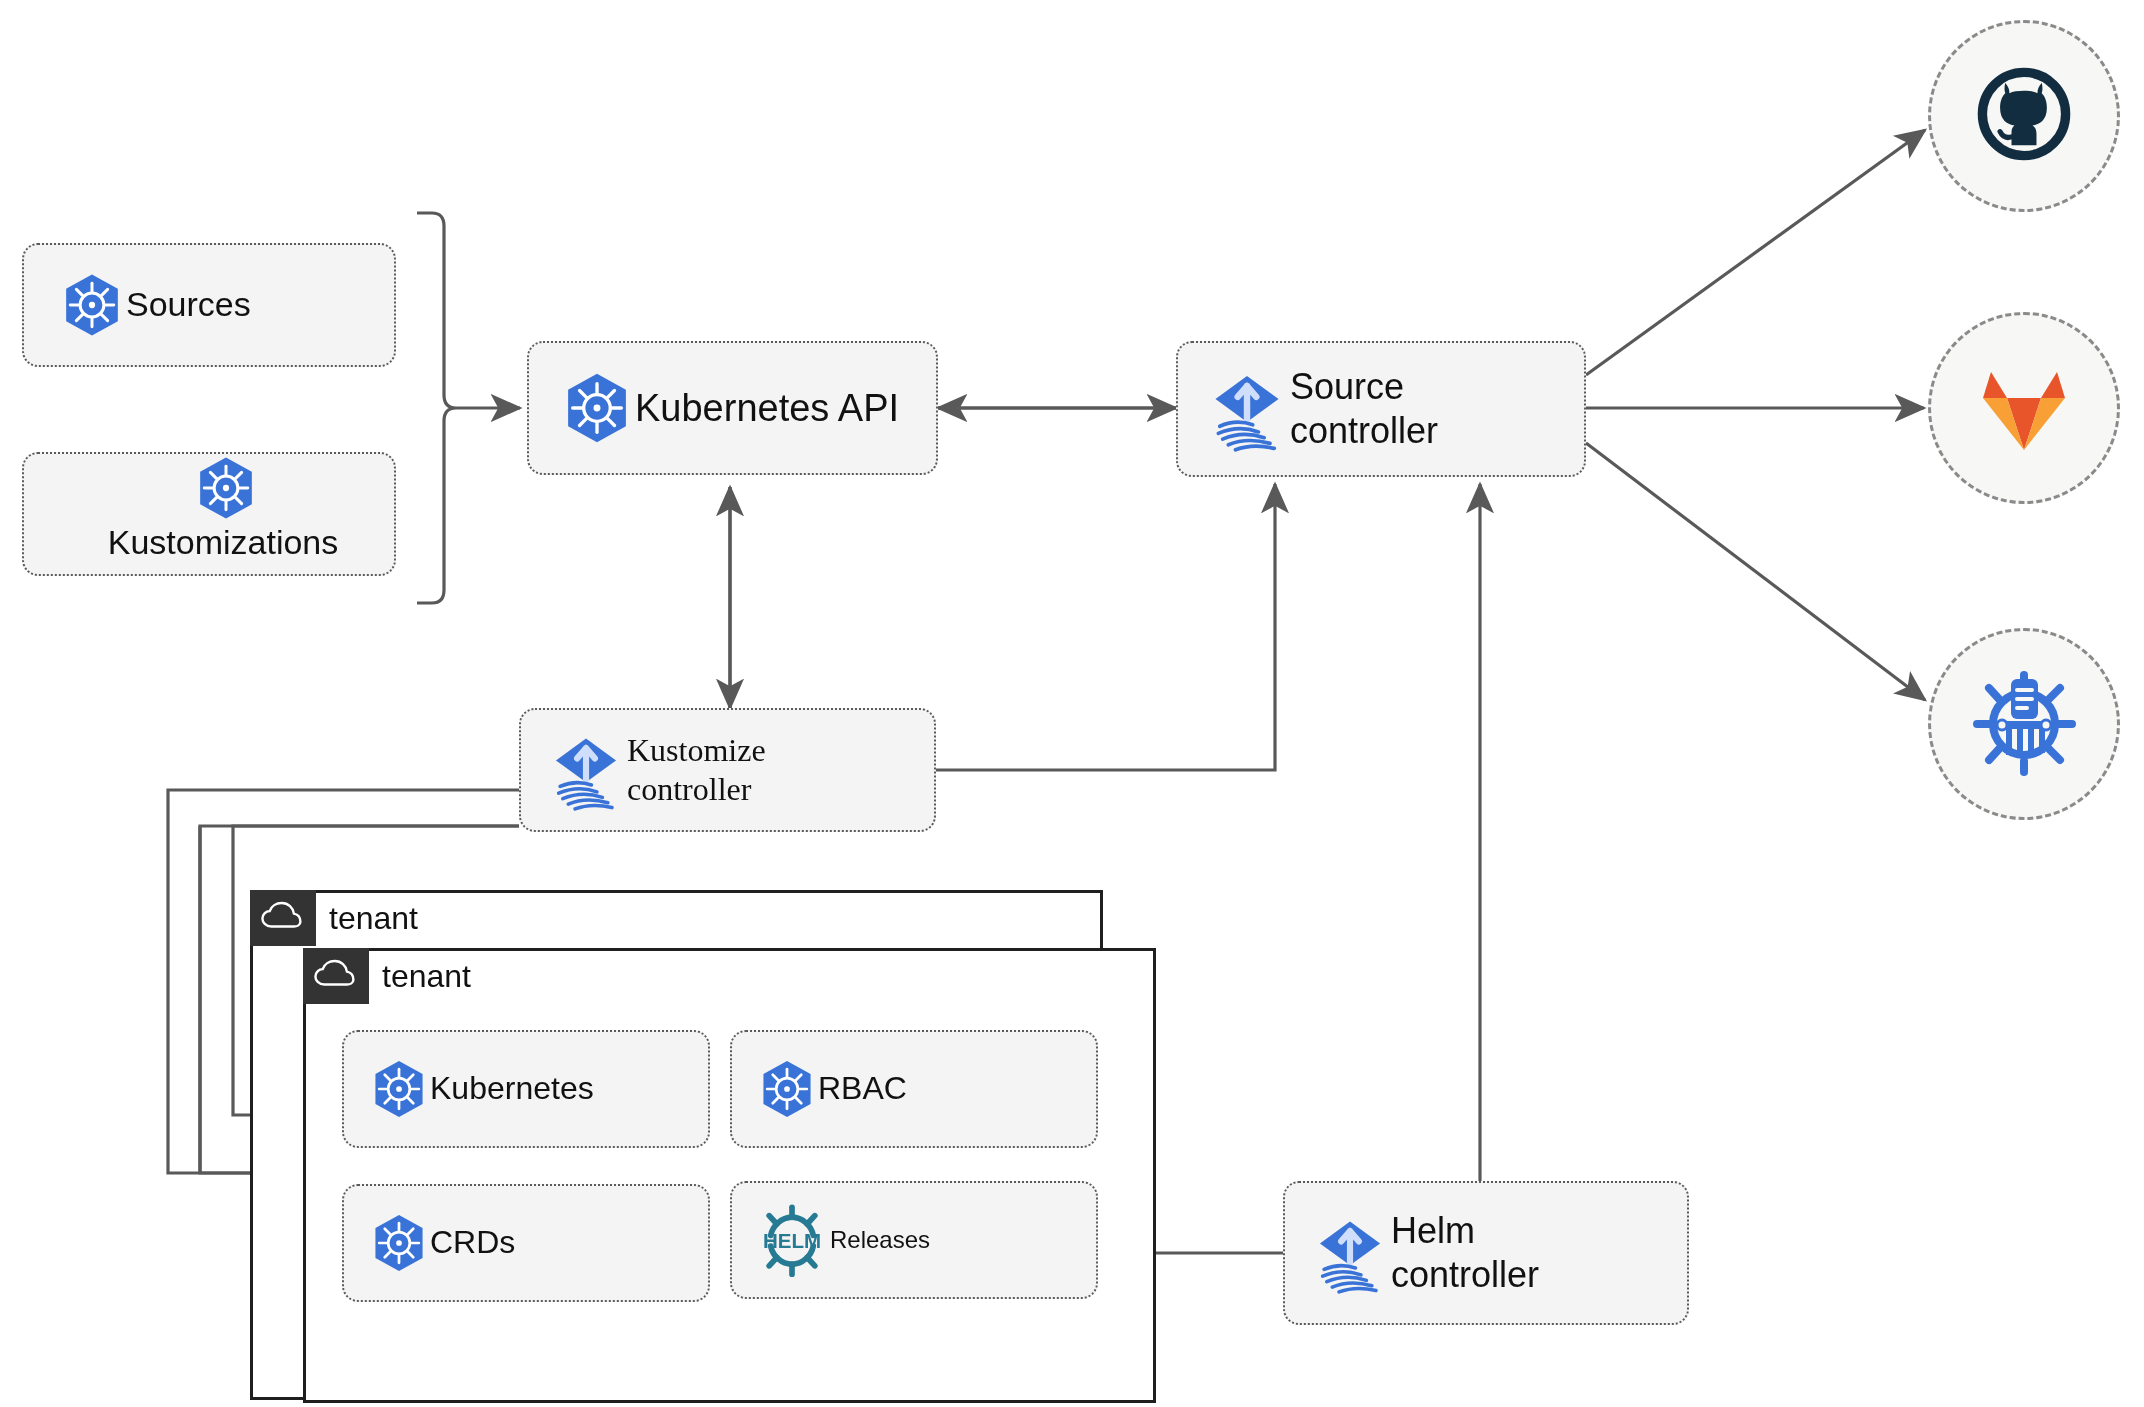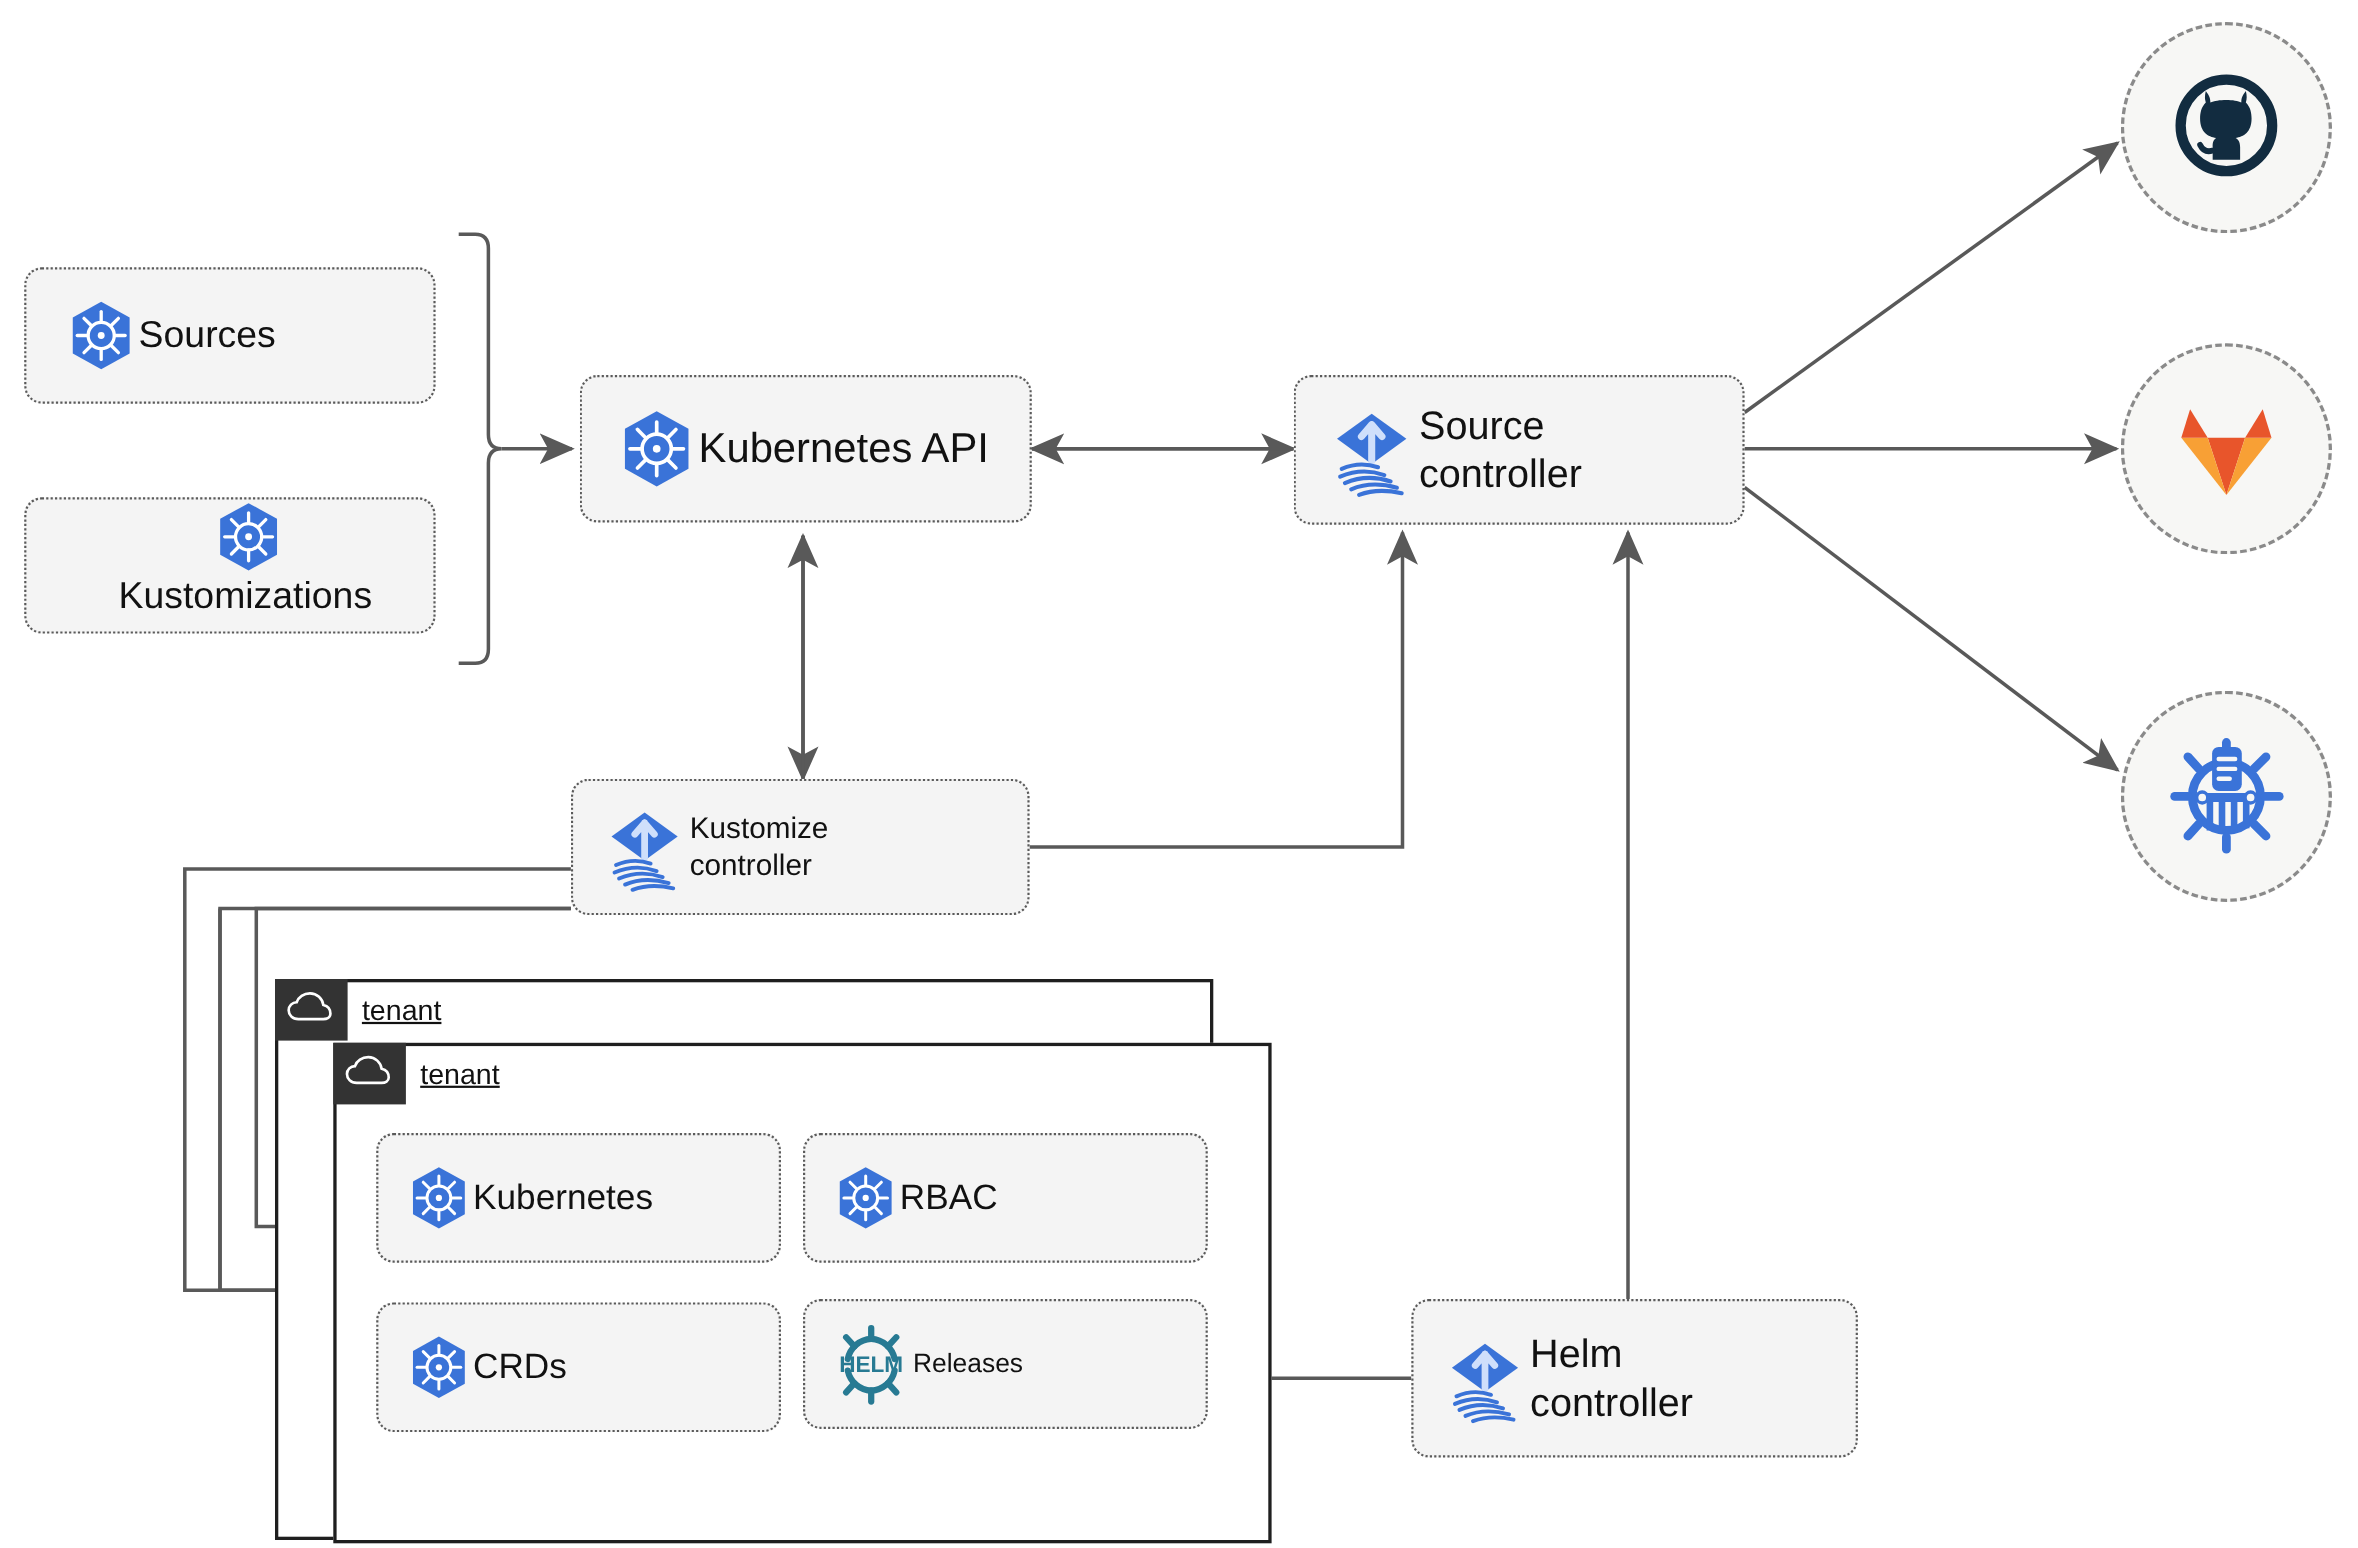--- a/index.html
+++ b/index.html
@@ -33,21 +33,21 @@
   
   .tenant{
     position:absolute;background:#ffffff;border:3px solid #1f1f1f;box-sizing:border-box;
   }
   .tenant-tab{
     position:absolute;top:-3px;left:-3px;height:56px;background:#333333;
     display:flex;align-items:center;padding:0 10px;box-sizing:border-box;
   }
   .tenant-title{
     position:absolute;top:-3px;height:56px;display:flex;align-items:center;
-    font-size:26px;color:#111;text-decoration:underline;
+    font-size:32px;color:#111;
   }
 
   
   .edges{position:absolute;left:0;top:0;width:2144px;height:1407px;pointer-events:none;}
   .edges.under{z-index:2;}
   .ln{stroke:#595959;stroke-width:3.2;fill:none;}
 </style>
 </head>
 <body>
 
@@ -185,21 +185,21 @@
         <path d="M60,28 L60,74 M60,28 L47,43 M60,28 L73,43" stroke="#cfdffb" stroke-width="9" fill="none" stroke-linecap="round" stroke-linejoin="round"></path>
         <g stroke="#3a73d8" stroke-width="5.2" fill="none" stroke-linecap="round">
           <path d="M22,84 Q45,74 68,82"></path>
             <path d="M20,94 Q48,82 76,92"></path>
           <path d="M26,102 Q54,90 84,100"></path>
             <path d="M34,110 Q60,99 92,108"></path>
           <path d="M44,117 Q68,108 98,115"></path>
         </g>
       </svg>
     </span>
-    <span class="lbl" style="font-size:27px;">Kustomize
+    <span class="lbl" style="font-size:32px;font-family:Liberation Serif, serif;">Kustomize
 controller</span>
   </div>
 
   <div class="node" style="left:1283px;top:1181px;width:406px;height:144px;padding-left:24px;">
     <span class="ico">
       <svg width="82" height="82" viewBox="0 0 120 120">
         <polygon points="60,14 104,46 60,78 16,46" fill="#3a73d8"></polygon>
         <path d="M60,28 L60,74 M60,28 L47,43 M60,28 L73,43" stroke="#cfdffb" stroke-width="9" fill="none" stroke-linecap="round" stroke-linejoin="round"></path>
         <g stroke="#3a73d8" stroke-width="5.2" fill="none" stroke-linecap="round">
           <path d="M22,84 Q45,74 68,82"></path>

